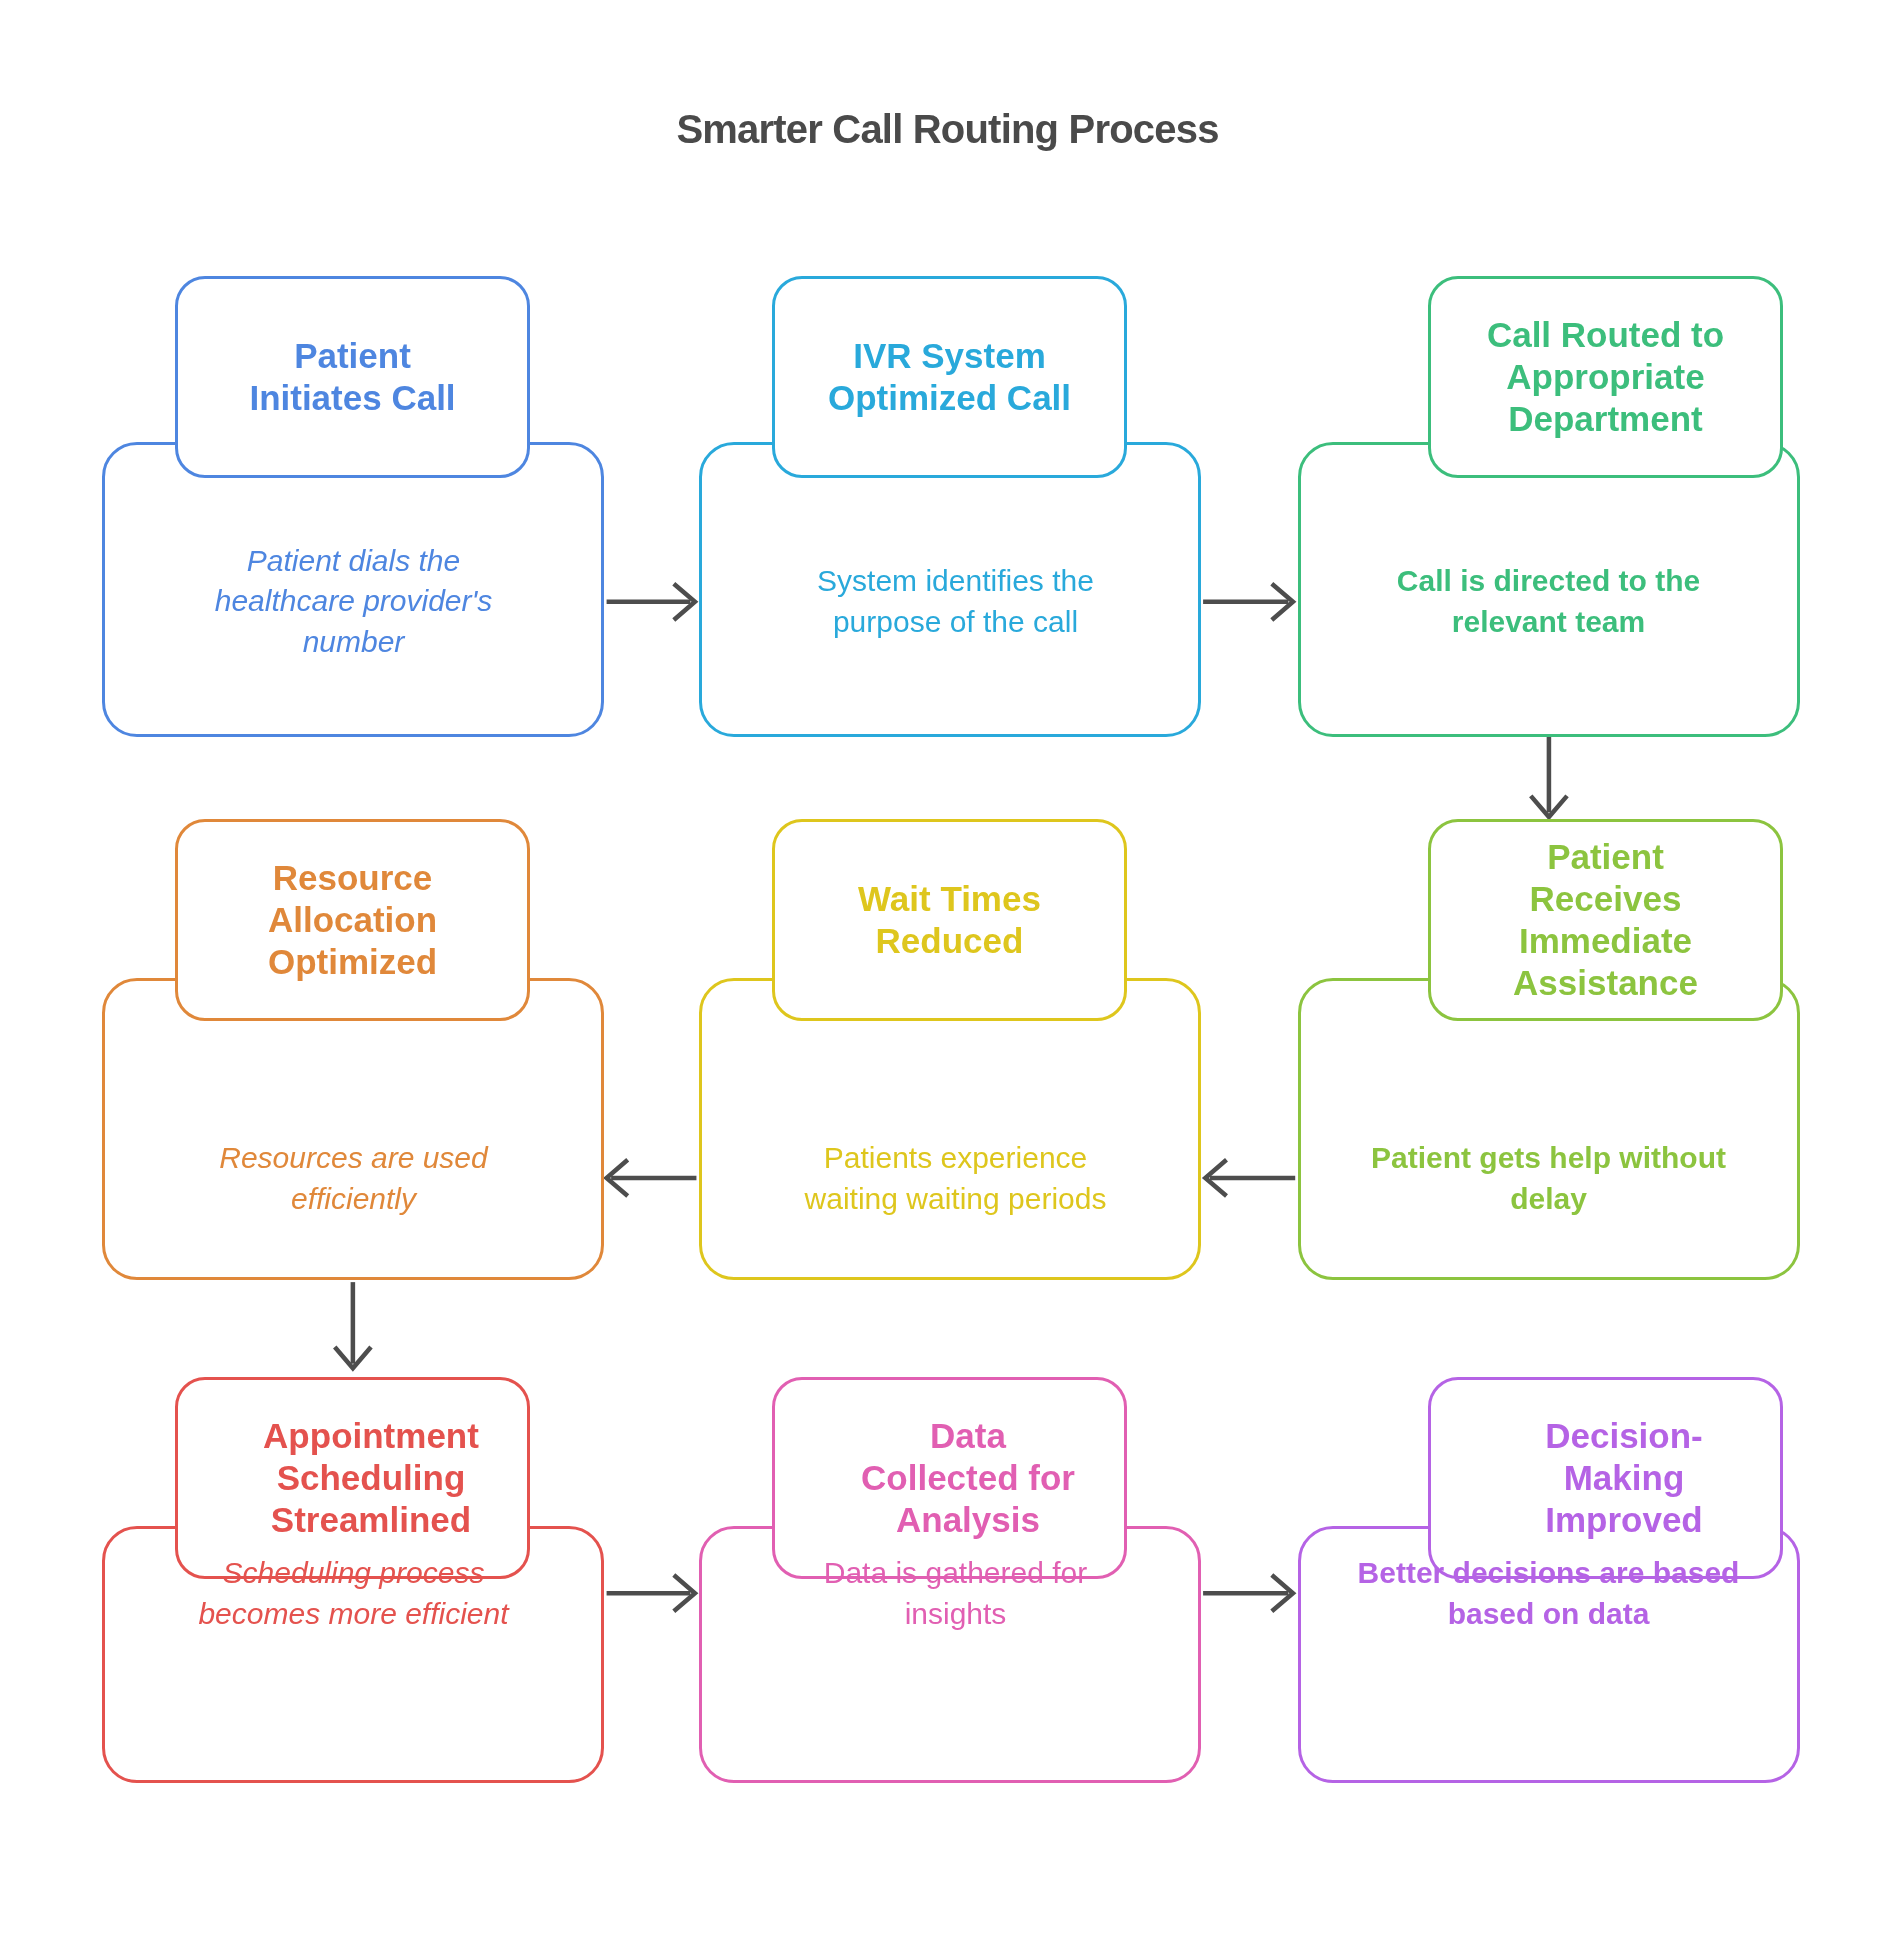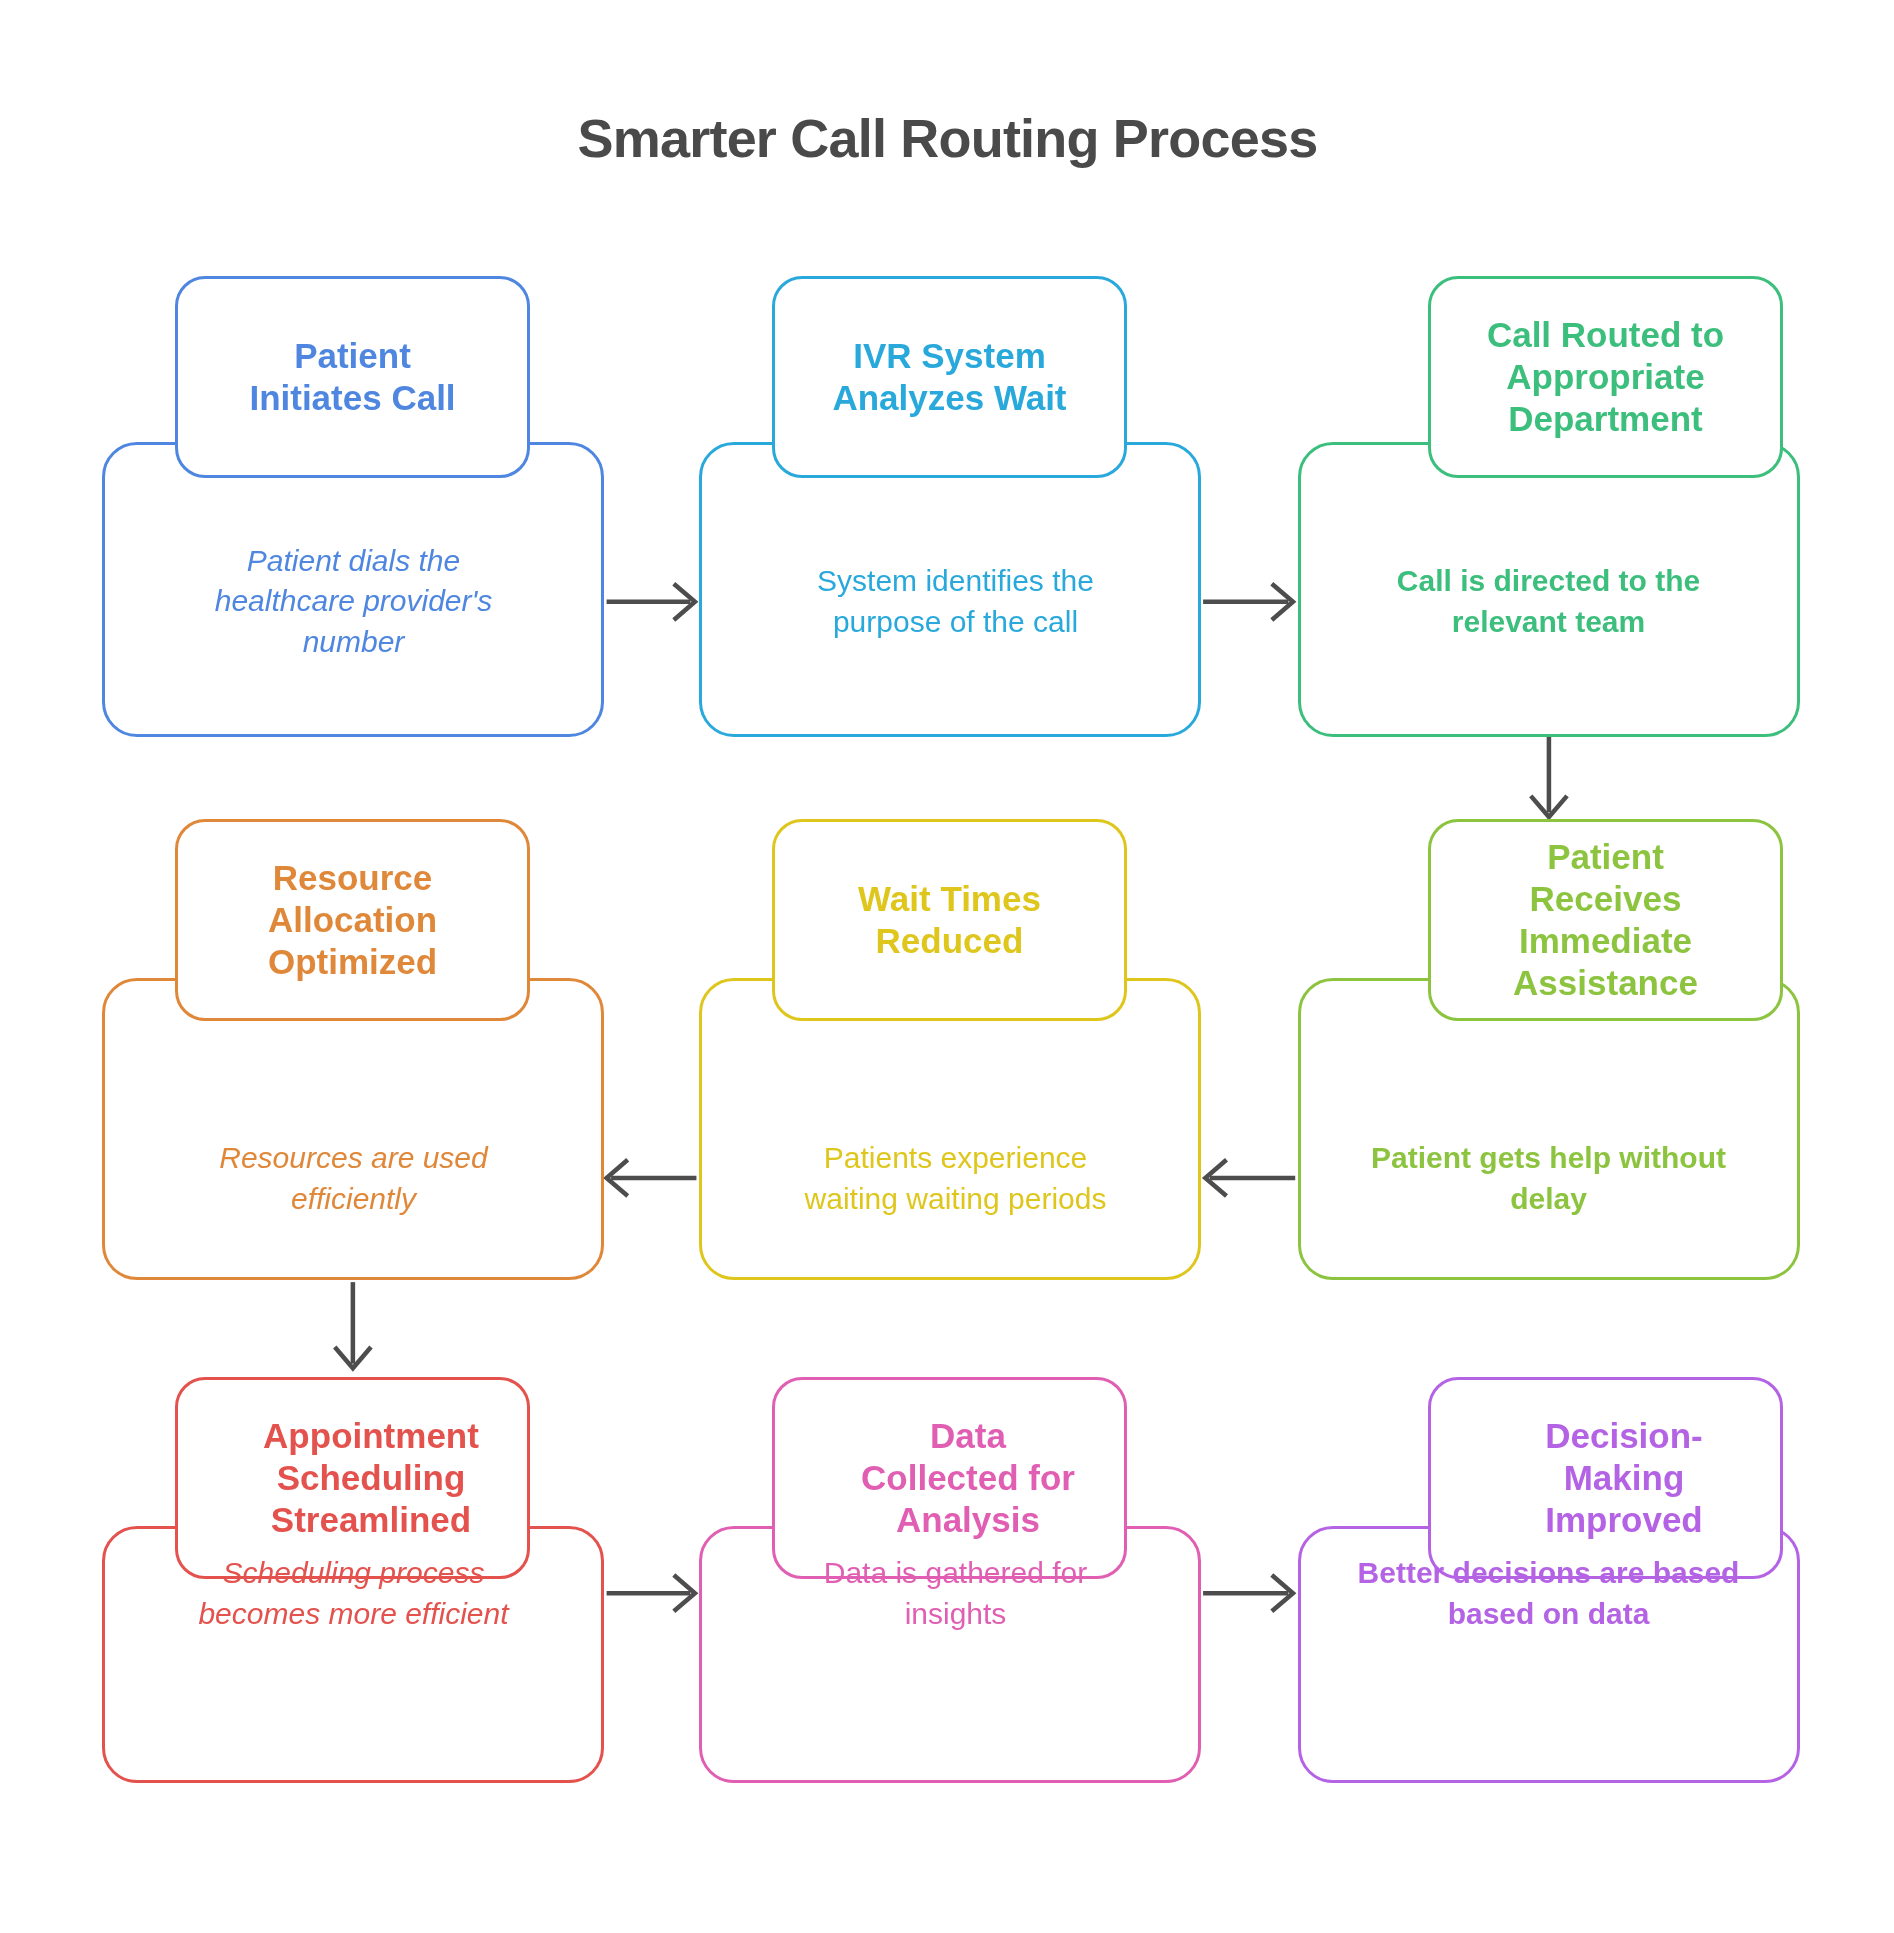--- a/index.html
+++ b/index.html
@@ -14,21 +14,21 @@
     background: #ffffff;
     font-family: "Liberation Sans", sans-serif;
     overflow: hidden;
   }
   .page-title {
     position: absolute;
     left: 0;
     right: 0;
     top: 107px;
     text-align: center;
-    font-size: 54px;
+    font-size: 40px;
     font-weight: bold;
     color: #4A4A4A;
     letter-spacing: -0.8px;
   }
   
   .node .bdy {
     position: absolute;
     box-sizing: border-box;
     width: 502px;
     background: #ffffff;
@@ -148,21 +148,21 @@
       <span>Patient dials the
 healthcare provider's
 number</span>
     </div>
   </div>
 
   <div class="node c2 r1" style="--c: #29A9DB;">
     <div class="bdy"></div>
     <div class="hdr">
       <span>IVR System
-Analyzes Wait</span>
+Optimized Call</span>
     </div>
     <div class="dsc">
       <span>System identifies the
 purpose of the call</span>
     </div>
   </div>
 
   <div class="node c3 r1" style="--c: #3CBE7C;">
     <div class="bdy"></div>
     <div class="hdr">

